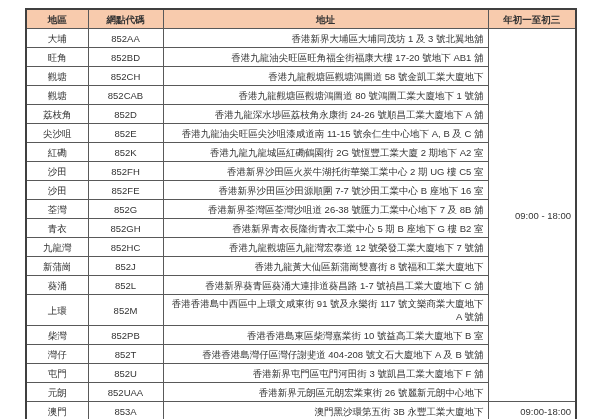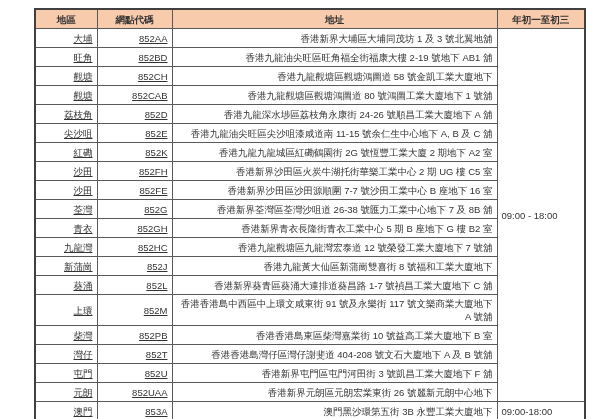--- a/index.html
+++ b/index.html
@@ -7,21 +7,21 @@
     padding: 0;
     background: #ffffff;
     width: 600px;
     height: 419px;
     font-family: "Liberation Sans", "DejaVu Sans", sans-serif;
   }
   .page {
     width: 600px;
     height: 419px;
     box-sizing: border-box;
-    padding: 8px 0 0 34px;
+    padding: 8px 0 0 25px;
   }
   table.branch-table {
     border-collapse: collapse;
     table-layout: fixed;
     width: 550px;
     border: 2px solid #404040;
     font-size: 9.5px;
     color: #333333;
   }
   table.branch-table th,
@@ -38,23 +38,23 @@
     text-align: center;
     height: 14px;
   }
   table.branch-table td {
     height: 14px;
   }
   col.c-district { width: 62px; }
   col.c-code     { width: 75px; }
   col.c-address  { width: 325px; }
   col.c-hours    { width: 88px; }
-  td.cell-center { text-align: right; text-decoration: underline; }
+  td.cell-center { text-align: center; }
   td.cell-addr   { text-align: right; }
-  td.cell-hours  { text-align: left; vertical-align: middle; }
+  td.cell-hours  { text-align: right; vertical-align: middle; }
 </style>
 </head>
 <body>
 
 <div class="page">
   <table class="branch-table">
     <colgroup>
       <col class="c-district">
       <col class="c-code">
       <col class="c-address">
@@ -71,21 +71,21 @@
     <tbody>
         <tr>
           <td class="cell-center">大埔</td>
           <td class="cell-center">852AA</td>
           <td class="cell-addr">香港新界大埔區大埔同茂坊 1 及 3 號北翼地舖</td>
           <td rowspan="19" class="cell-hours">09:00 - 18:00</td>
         </tr>
         <tr>
           <td class="cell-center">旺角</td>
           <td class="cell-center">852BD</td>
-          <td class="cell-addr">香港九龍油尖旺區旺角福全街福康大樓 2-19 號地下 AB1 舖</td>
+          <td class="cell-addr">香港九龍油尖旺區旺角福全街福康大樓 17-20 號地下 AB1 舖</td>
         </tr>
         <tr>
           <td class="cell-center">觀塘</td>
           <td class="cell-center">852CH</td>
           <td class="cell-addr">香港九龍觀塘區觀塘鴻圖道 58 號金凱工業大廈地下</td>
         </tr>
         <tr>
           <td class="cell-center">觀塘</td>
           <td class="cell-center">852CAB</td>
           <td class="cell-addr">香港九龍觀塘區觀塘鴻圖道 80 號鴻圖工業大廈地下 1 號舖</td>

